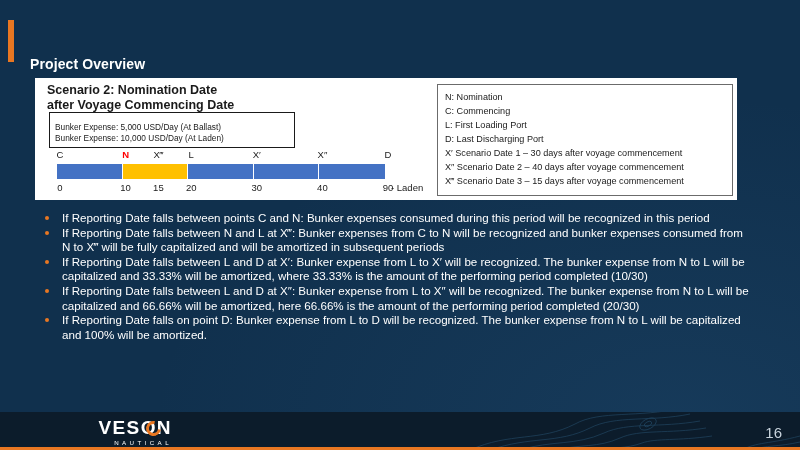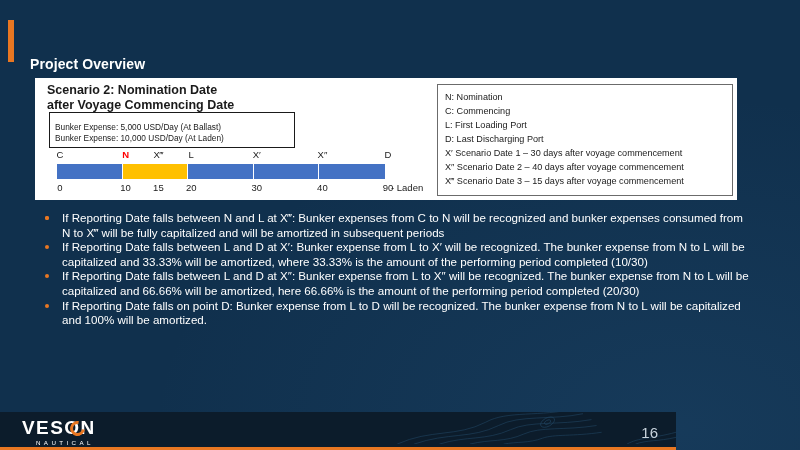--- a/index.html
+++ b/index.html
@@ -179,24 +179,25 @@
     height: 4px;
     border-radius: 50%;
     background: #e87722;
   }
 
   
   .footer {
     position: absolute;
     left: 0;
     bottom: 0;
-    width: 676px;
+    width: 800px;
     height: 38px;
     background: #0c1c2b;
     overflow: hidden;
+    text-align: right;
   }
   .footer-topo {
     position: absolute;
     inset: 0;
     opacity: 0.55;
   }
   .logo {
     position: absolute;
     left: 22px;
     top: 6px;
@@ -299,21 +300,21 @@
         <div class="legend-line">C: Commencing</div>
         <div class="legend-line">L: First Loading Port</div>
         <div class="legend-line">D: Last Discharging Port</div>
         <div class="legend-line">X′ Scenario Date 1 – 30 days after voyage commencement</div>
         <div class="legend-line">X″ Scenario Date 2 – 40 days after voyage commencement</div>
         <div class="legend-line">X‴ Scenario Date 3 – 15 days after voyage commencement</div>
       </div>
   </div>
 
   <div class="bullets">
-      <div class="bullet"><span class="dot"></span></div>
+      <div class="bullet"><span class="dot"></span><span>If Reporting Date falls between points C and N: Bunker expenses consumed during this period will be recognized in this period</span></div>
       <div class="bullet"><span class="dot"></span><span>If Reporting Date falls between N and L at X‴: Bunker expenses from C to N will be recognized and bunker expenses consumed from N to X‴ will be fully capitalized and will be amortized in subsequent periods</span></div>
       <div class="bullet"><span class="dot"></span><span>If Reporting Date falls between L and D at X′: Bunker expense from L to X′ will be recognized. The bunker expense from N to L will be capitalized and 33.33% will be amortized, where 33.33% is the amount of the performing period completed (10/30)</span></div>
       <div class="bullet"><span class="dot"></span><span>If Reporting Date falls between L and D at X″: Bunker expense from L to X″ will be recognized. The bunker expense from N to L will be capitalized and 66.66% will be amortized, here 66.66% is the amount of the performing period completed (20/30)</span></div>
       <div class="bullet"><span class="dot"></span><span>If Reporting Date falls on point D:  Bunker expense from L to D will be recognized. The bunker expense from N to L will be capitalized and 100% will be amortized.</span></div>
     </div>
 
   <div class="footer">
     <svg class="footer-topo" viewBox="0 0 800 38" preserveAspectRatio="none">
       <g fill="none" stroke="#2d5e82" stroke-width="0.8">
         <path d="M470 38 C510 20 540 30 575 12 C600 -2 640 6 680 -4"></path>

